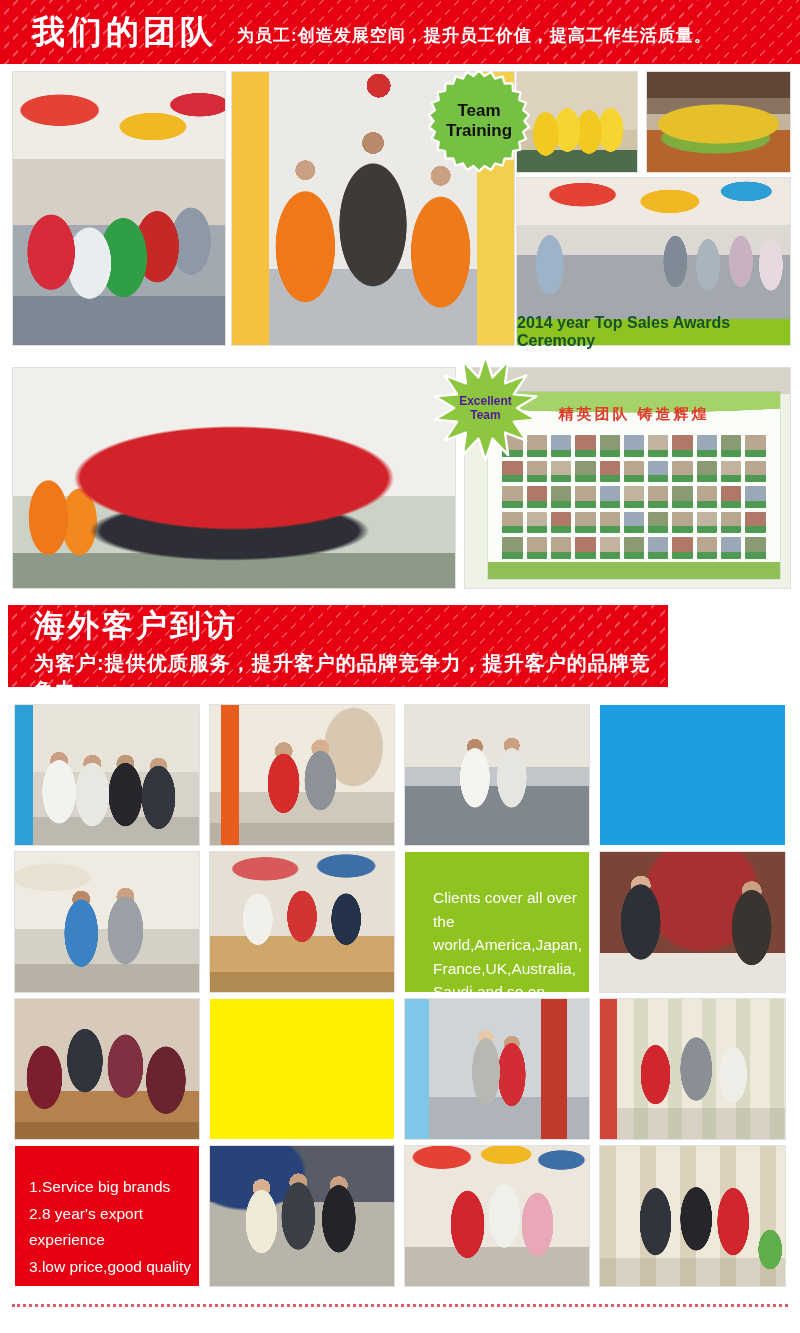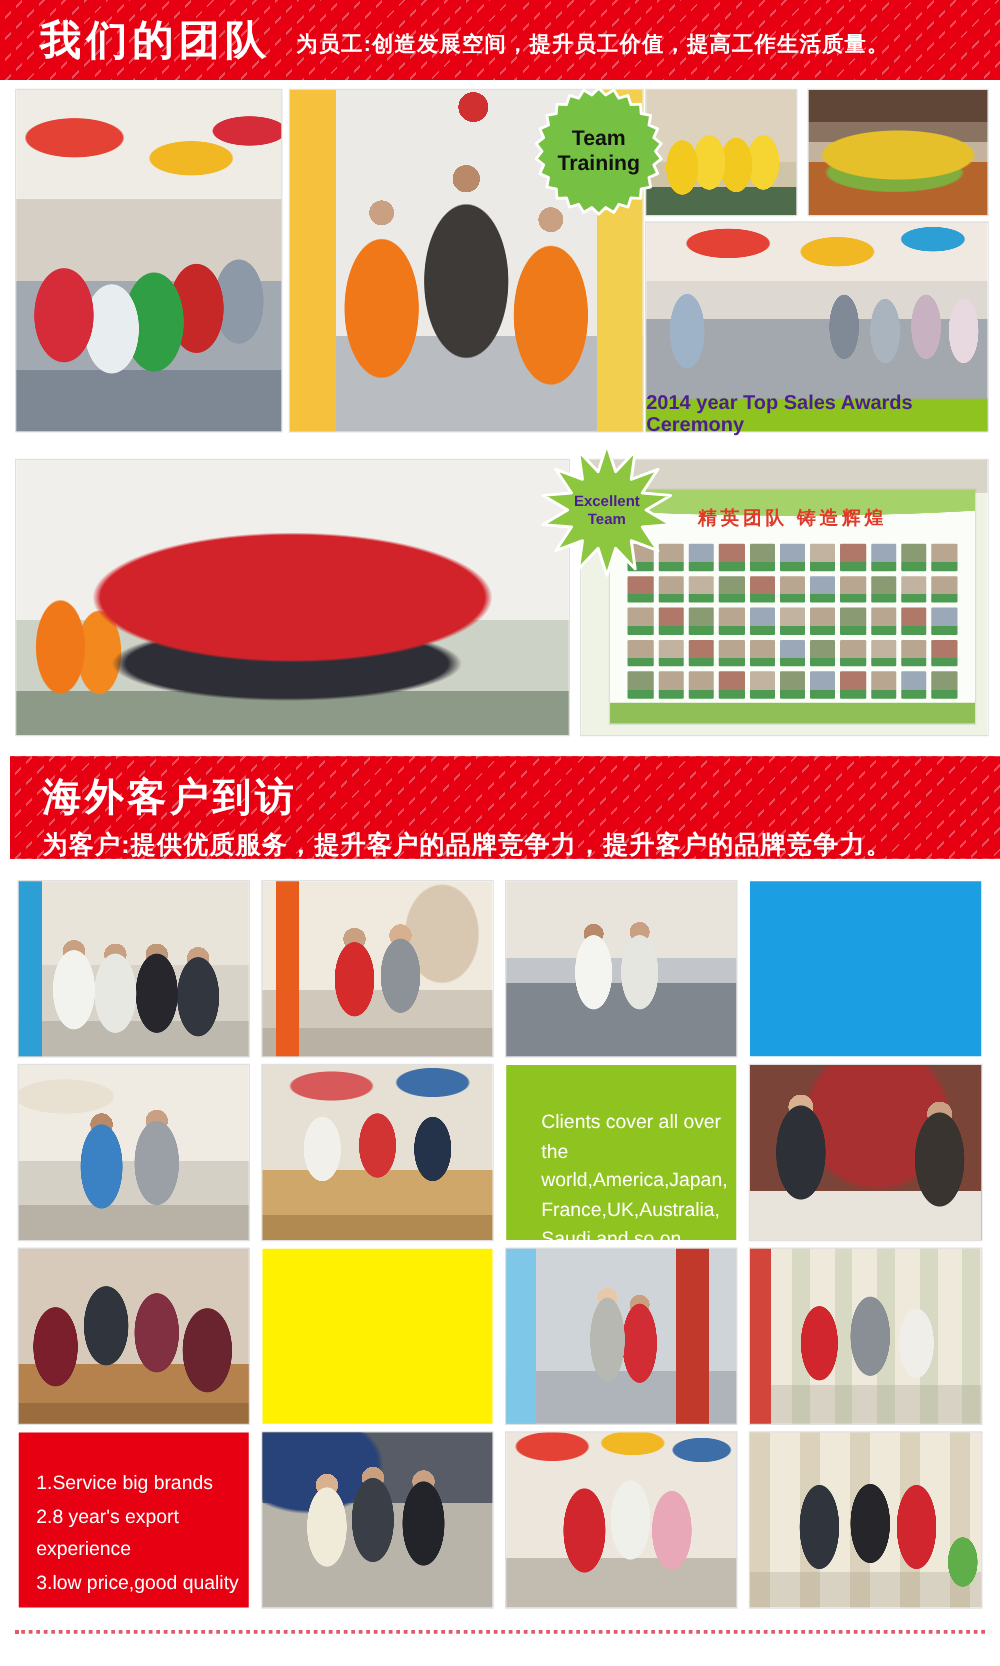--- a/index.html
+++ b/index.html
@@ -14,30 +14,30 @@
   .banner{
     position:absolute;color:#fff;
     background-color:var(--red);
     background-image:
       repeating-linear-gradient(90deg, var(--red) 0 4px, transparent 4px 9px),
       repeating-linear-gradient(135deg, rgba(255,255,255,.30) 0 1.6px, transparent 1.6px 12px);
   }
   .banner1{left:0;top:0;width:800px;height:64px;display:flex;align-items:center;}
   .banner1 .b-title{font-size:33px;font-weight:bold;letter-spacing:4px;margin-left:32px;white-space:nowrap;}
   .banner1 .b-sub{font-size:17px;font-weight:bold;letter-spacing:1px;margin-left:20px;margin-top:6px;white-space:nowrap;}
-  .banner2{left:8px;top:605px;width:792px;height:82px;padding:12px 0 0 26px;}
+  .banner2{left:8px;top:605px;width:660px;height:82px;padding:0 0 0 26px;}
   .banner2 .b-title{font-size:31px;font-weight:bold;letter-spacing:3px;}
   .banner2 .b-sub{font-size:20px;font-weight:bold;letter-spacing:1px;margin-top:3px;}
 
   
   .photo{position:absolute;box-shadow:0 0 0 1px rgba(0,0,0,.12);background:#ddd;}
   .block{position:absolute;}
   .caption-bar{
     position:absolute;left:0;right:0;bottom:0;height:26px;background:var(--green);
-    color:#4c1d95;font-weight:bold;font-size:16px;display:flex;align-items:center;justify-content:center;
+    color:#14532d;font-weight:bold;font-size:16px;display:flex;align-items:center;justify-content:center;
   }
   .prelines{white-space:pre-line;}
 
   
   .pa{background:
     radial-gradient(24px 38px at 18% 66%,#d62b39 98%,transparent),
     radial-gradient(22px 36px at 36% 70%,#e8edf0 98%,transparent),
     radial-gradient(24px 40px at 52% 68%,#2f9e44 98%,transparent),
     radial-gradient(22px 36px at 68% 64%,#c62828 98%,transparent),
     radial-gradient(20px 34px at 84% 62%,#8d99a6 98%,transparent),

